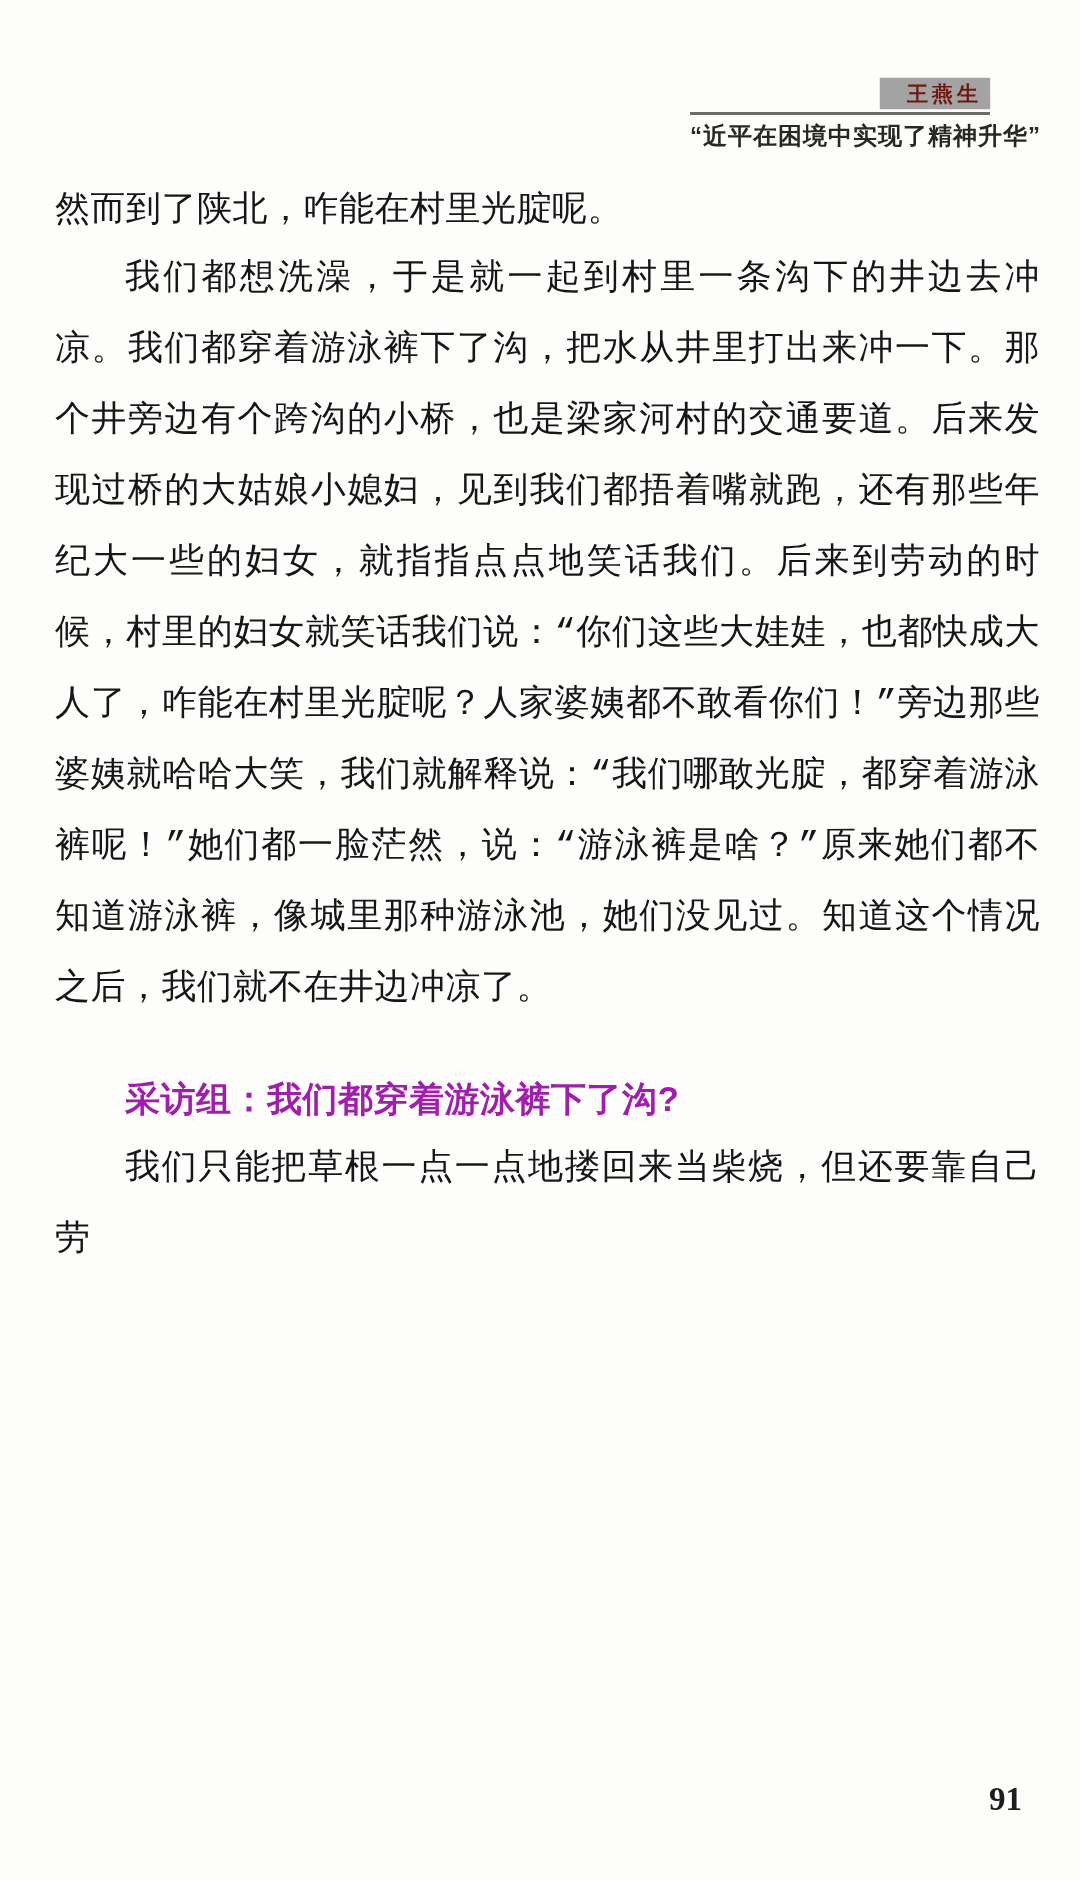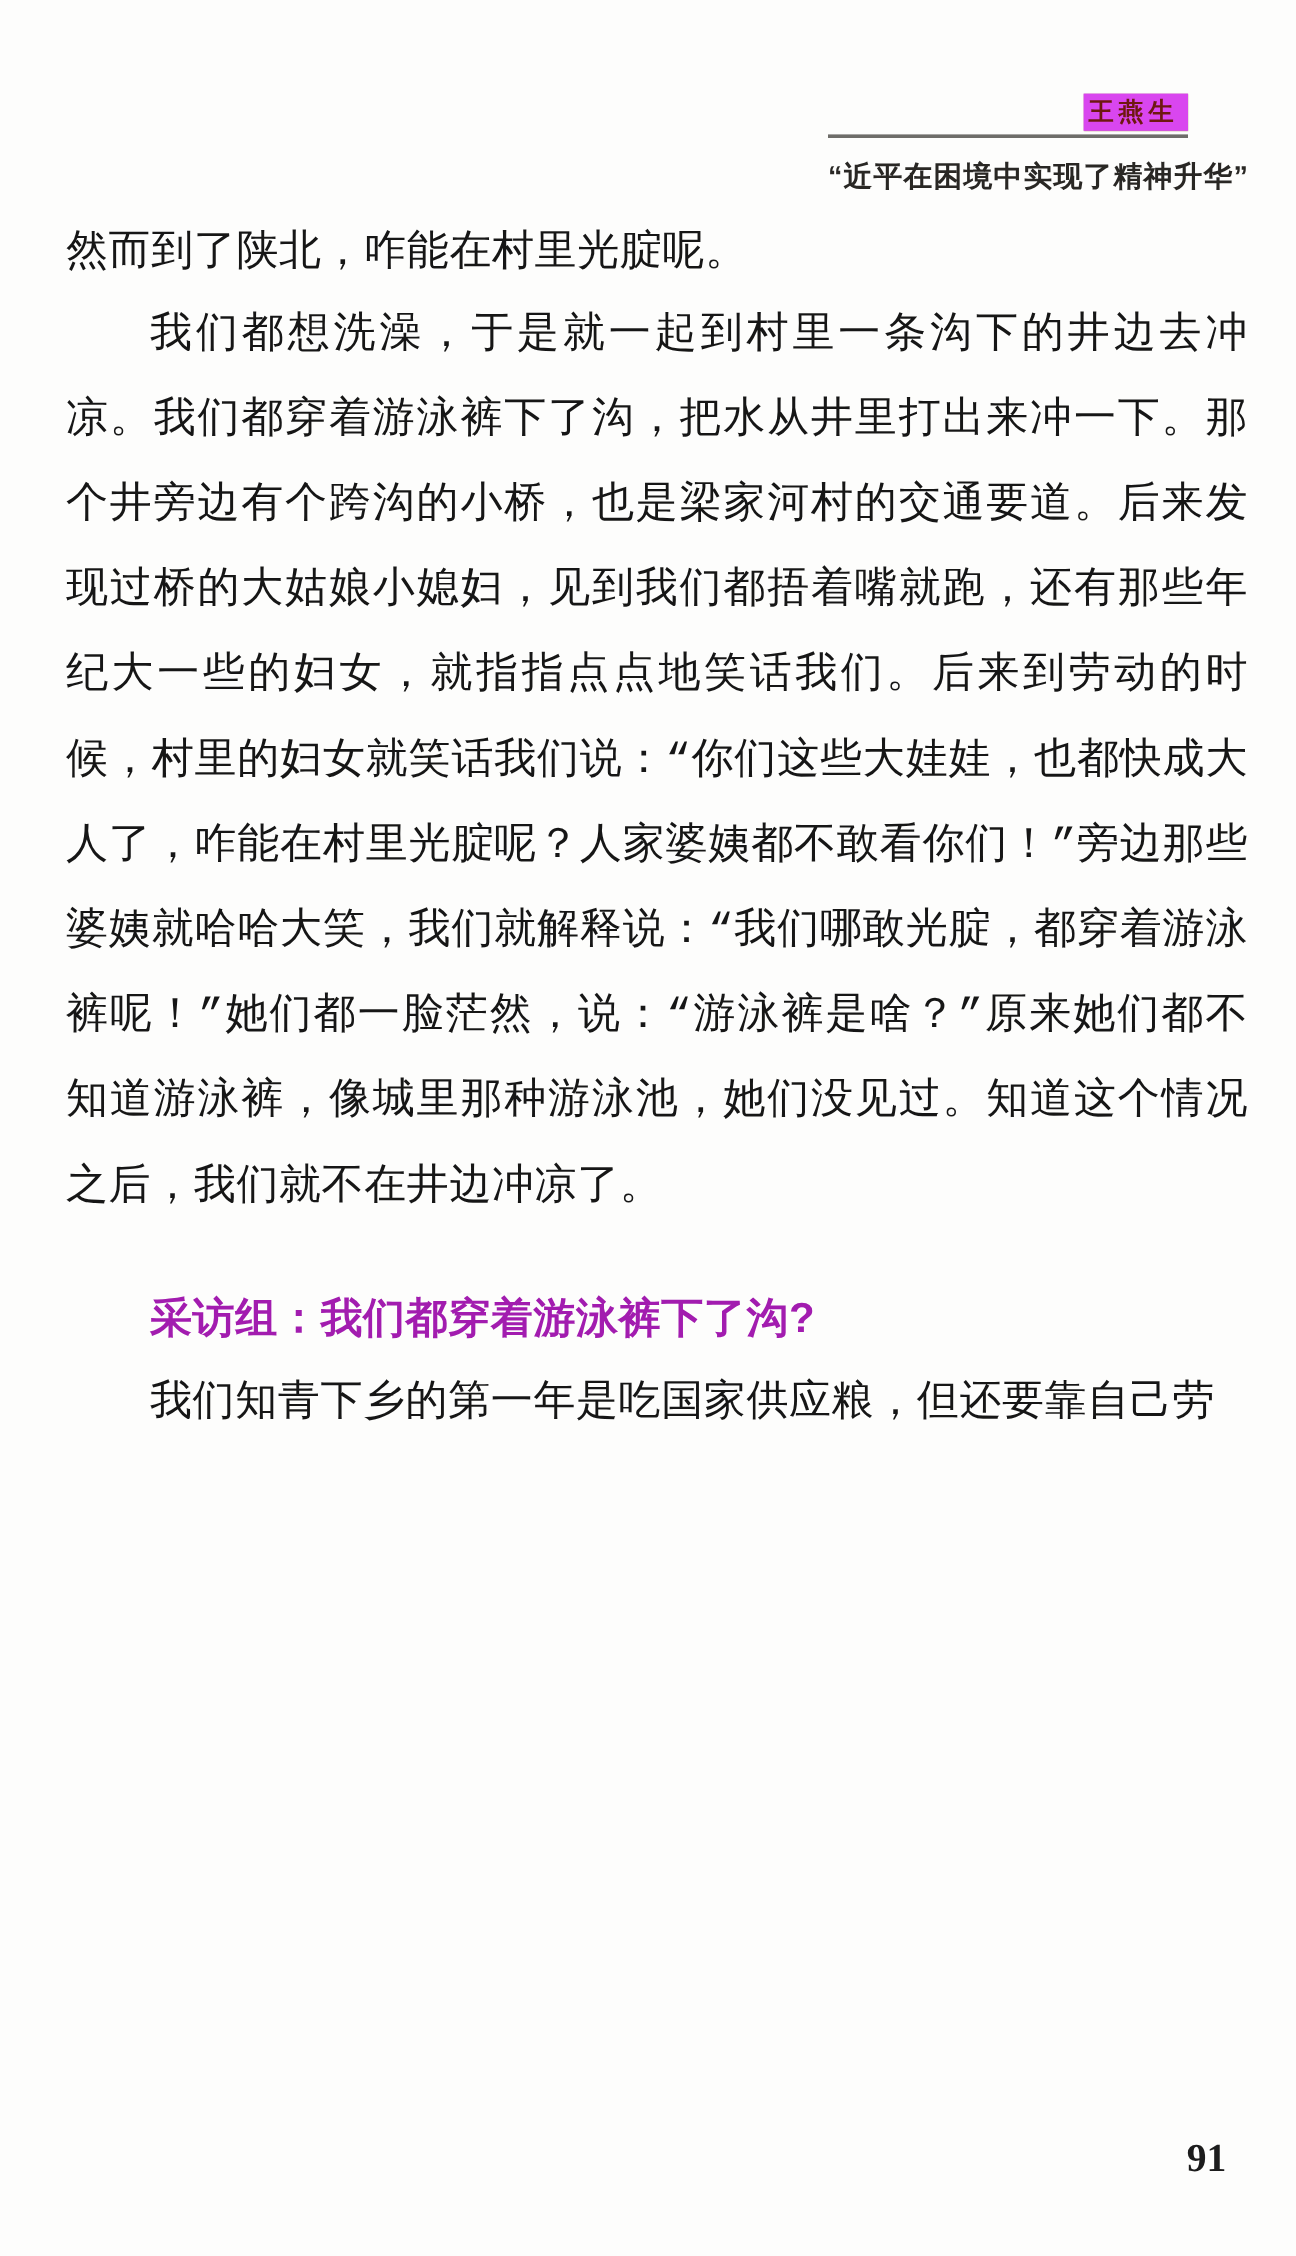--- a/index.html
+++ b/index.html
@@ -26,44 +26,44 @@
   }
   .head-block {
     position: absolute;
     right: 48px;
     top: 28px;
     width: 300px;
     text-align: right;
   }
   .stamp {
     display: inline-block;
-    background: #d946ef;
+    background: #a3a3a3;
     color: #6e1810;
     font-family: "Liberation Sans", "DejaVu Sans", sans-serif;
     font-weight: bold;
     font-size: 21px;
     letter-spacing: 4px;
     line-height: 1;
-    padding: 5px 8px 5px 4px;
+    padding: 5px 8px 5px 27px;
     box-shadow: 0 0 1px rgba(120,20,10,.6);
   }
   .stamp-rule {
     margin-top: 3px;
     width: 300px;
     height: 3px;
     background: repeating-linear-gradient(
       to right,
       #4c4a46 0px, #4c4a46 14px,
       #8c8а86 14px, #6f6d69 16px
     );
     background-color: #55534f;
     opacity: .85;
   }
   .subtitle {
-    margin-top: 16px;
+    margin-top: 5px;
     font-family: "Liberation Sans", "DejaVu Sans", sans-serif;
     font-weight: bold;
     font-size: 24px;
     color: #292724;
     letter-spacing: 1px;
     white-space: nowrap;
   }
   
   .body-text {
     width: 985px;
@@ -113,21 +113,21 @@
 
     <p class="para">然而到了陕北，咋能在村里光腚呢。</p>
 
     <p class="para indent">我们都想洗澡，于是就一起到村里一条沟下的井边去冲凉。我们都穿着游泳裤下了沟，把水从井里打出来冲一下。那个井旁边有个跨沟的小桥，也是梁家河村的交通要道。后来发现过桥的大姑娘小媳妇，见到我们都捂着嘴就跑，还有那些年纪大一些的妇女，就指指点点地笑话我们。后来到劳动的时候，村里的妇女就笑话我们说：“你们这些大娃娃，也都快成大人了，咋能在村里光腚呢？人家婆姨都不敢看你们！”旁边那些婆姨就哈哈大笑，我们就解释说：“我们哪敢光腚，都穿着游泳裤呢！”她们都一脸茫然，说：“游泳裤是啥？”原来她们都不知道游泳裤，像城里那种游泳池，她们没见过。知道这个情况之后，我们就不在井边冲凉了。</p>
 
     <p class="para indent qa-question">
       <span class="red">采访组：</span><span class="red">我们都穿着游泳裤下了沟?</span>
     </p>
 
 
-    <p class="para indent">我们知青下乡的第一年是吃国家供应粮，但还要靠自己劳</p>
+    <p class="para indent">我们只能把草根一点一点地搂回来当柴烧，但还要靠自己劳</p>
 
   </main>
 
   <footer class="page-footer">
     <span class="page-number">91</span>
   </footer>
 
 </div>
 
 </body></html>

